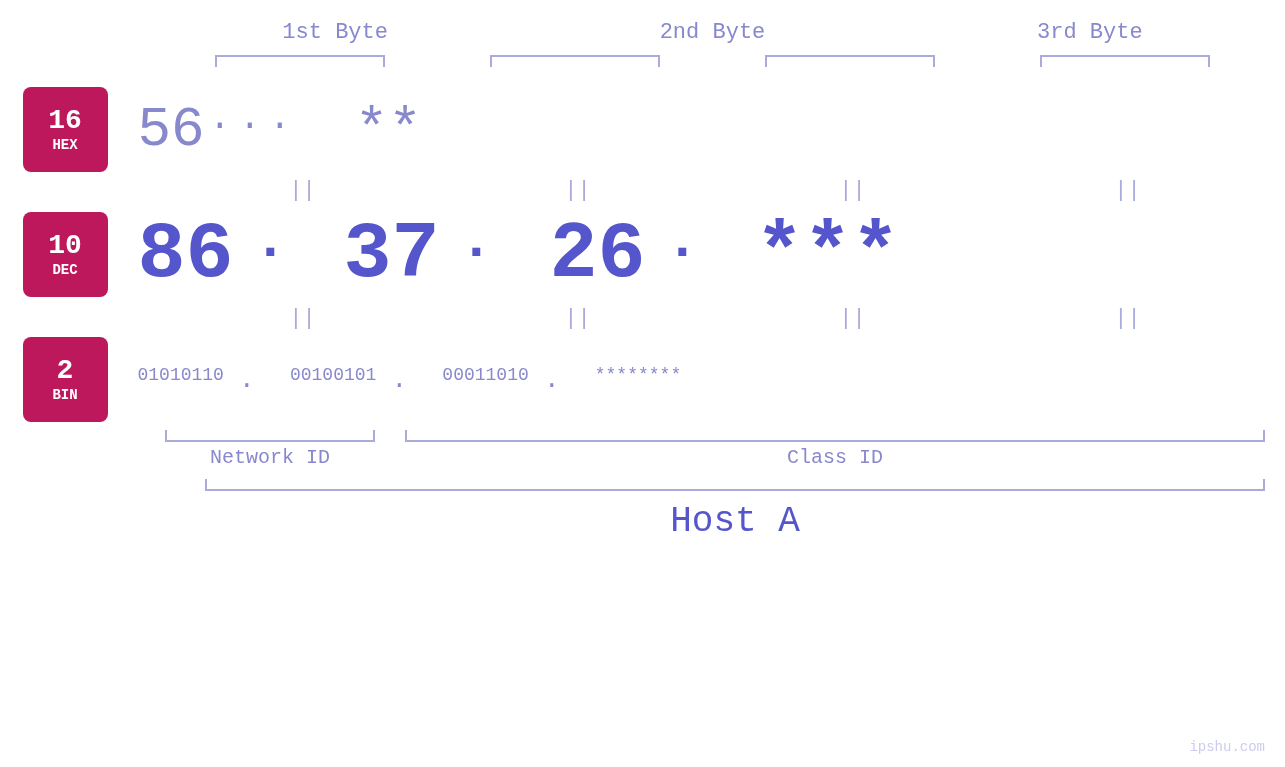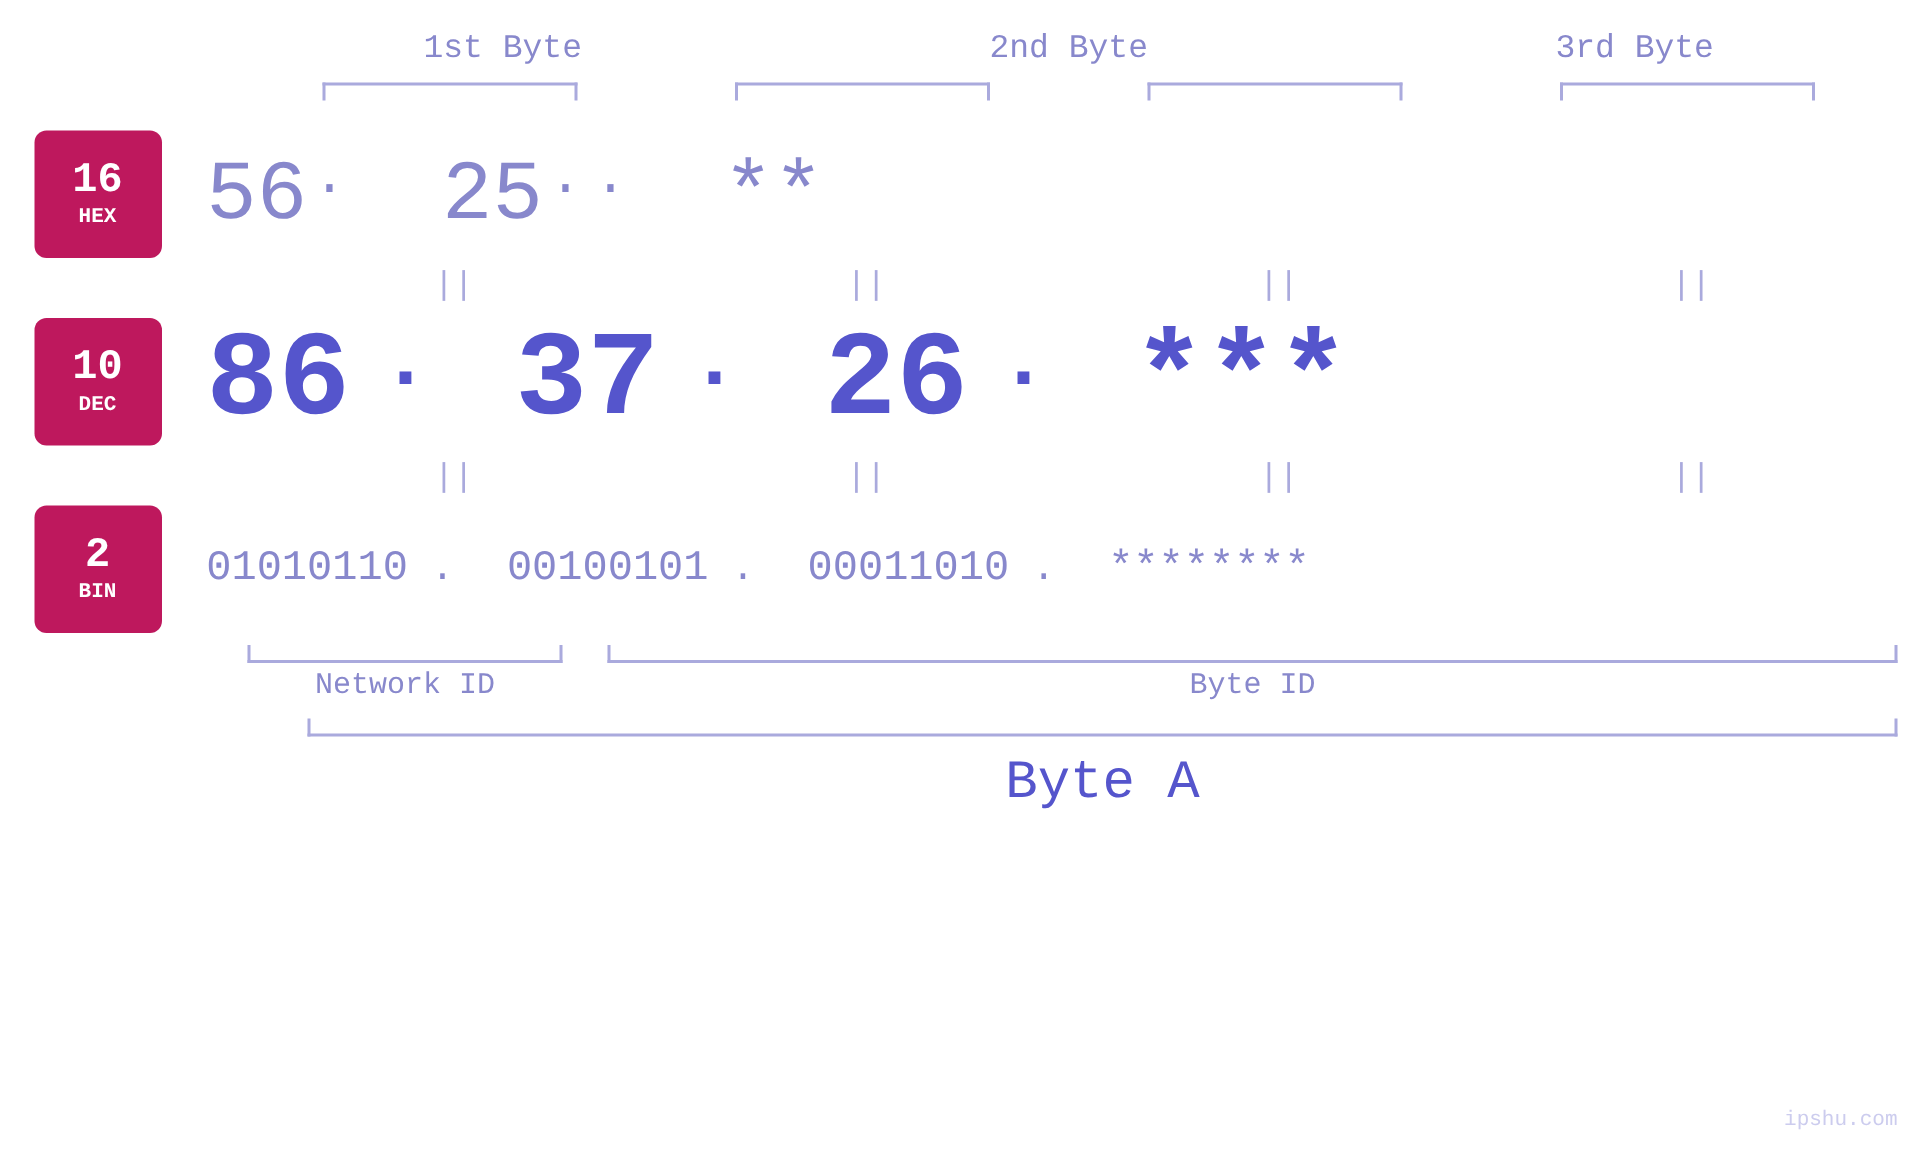--- a/index.html
+++ b/index.html
@@ -99,21 +99,21 @@
     
     .dec-val {
       font-size: 80px;
       color: #5555cc;
       font-weight: bold;
       font-family: 'Courier New', Courier, monospace;
     }
 
     
     .bin-val {
-      font-size: 28px;
+      font-size: 18px;
       color: #8888cc;
       font-family: 'Courier New', Courier, monospace;
     }
 
     
     .equals-row {
       display: flex;
       width: 1100px;
       margin-left: 145px;
       justify-content: space-around;
@@ -228,21 +228,20 @@
   </div>
 
   <div class="row-wrapper">
     <div class="badge">
       <span class="badge-num">16</span>
       <span class="badge-label">HEX</span>
     </div>
     <div class="values-flex">
       <span class="hex-val">56</span>
       <span class="dot-sep">.</span>
-      <span class="hex-val" style="margin-left:60px;">25</span>
       <span class="dot-sep">.</span>
       <span class="dot-sep">.</span>
       <span class="hex-val" style="margin-left:60px;">**</span>
     </div>
   </div>
 
   <div class="equals-row">
     <div class="eq-cell">||</div>
     <div class="eq-cell">||</div>
     <div class="eq-cell">||</div>
@@ -293,22 +292,22 @@
     <div style="width:210px; height:12px; border-bottom:2px solid #aaaadd; border-left:2px solid #aaaadd; border-right:2px solid #aaaadd;"></div>
 
     <div style="width:30px;"></div>
 
     <div style="flex:1; height:12px; border-bottom:2px solid #aaaadd; border-left:2px solid #aaaadd; border-right:2px solid #aaaadd;"></div>
   </div>
 
   <div style="display:flex; width:1100px; margin-left:145px; margin-top:4px; justify-content:flex-start;">
     <div style="width:210px; text-align:center; color:#8888cc; font-size:20px; font-family:'Courier New',Courier,monospace;">Network ID</div>
     <div style="width:30px;"></div>
-    <div style="flex:1; text-align:center; color:#8888cc; font-size:20px; font-family:'Courier New',Courier,monospace;">Byte ID</div>
+    <div style="flex:1; text-align:center; color:#8888cc; font-size:20px; font-family:'Courier New',Courier,monospace;">Class ID</div>
   </div>
 
   <div class="full-bracket-bottom"></div>
 
-  <div class="class-label">Byte A</div>
+  <div class="class-label">Host A</div>
 
   <div class="watermark">ipshu.com</div>
 
 </div>
 
 </body></html>

